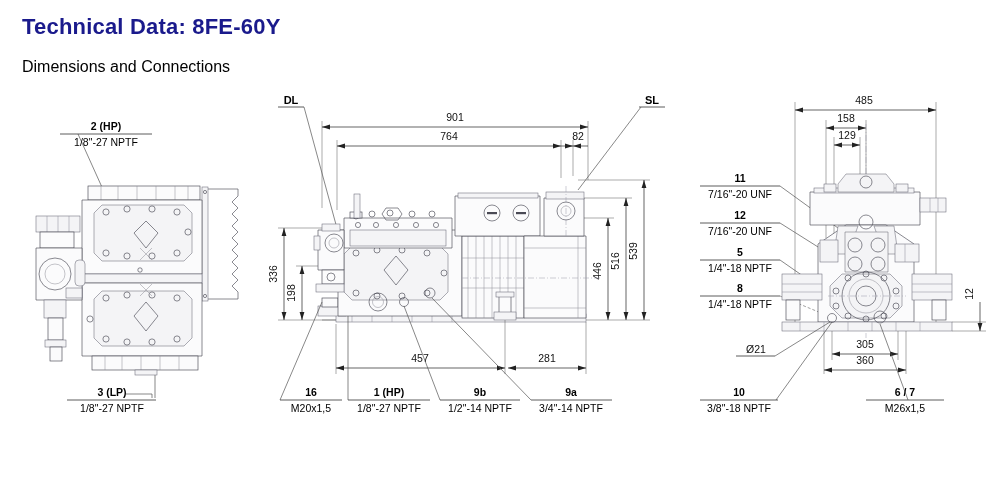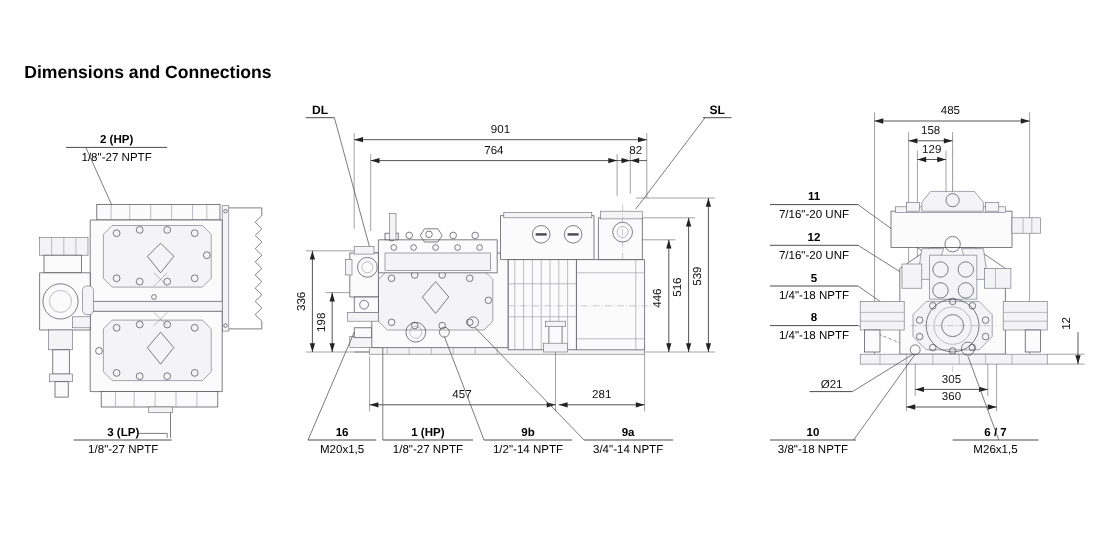--- a/index.html
+++ b/index.html
@@ -29,21 +29,21 @@
     font-weight: bold;
     color: #1a1a8c;
     letter-spacing: 0.2px;
     white-space: nowrap;
   }
   .page-subtitle {
     position: absolute;
     left: 22px;
     top: 58px;
     font-size: 16px;
-    font-weight: bold;
+    font-weight: normal;
     color: #000000;
     white-space: nowrap;
   }
   #drawing-area {
     position: absolute;
     left: 0;
     top: 88px;
     width: 1000px;
     height: 401px;
   }
@@ -123,20 +123,21 @@
     stroke-width: 0.5;
     stroke-dasharray: 6 2 1 2;
     fill: none;
   }
 </style>
 </head>
 <body>
 
 <div id="page">
 
+  <div class="page-title">Technical Data: 8FE-60Y</div>
   <div class="page-subtitle">Dimensions and Connections</div>
 
   <div id="drawing-area">
   <svg class="dwg" width="1000" height="401" viewBox="0 0 1000 401" xmlns="http://www.w3.org/2000/svg">
 
     <g>
 
       <path class="leader" d="M 78 46 L 142 188"></path>
       <line class="underline" x1="60" y1="46" x2="152" y2="46"></line>
       <text class="lbl-num" x="106" y="42">2 (HP)</text>

